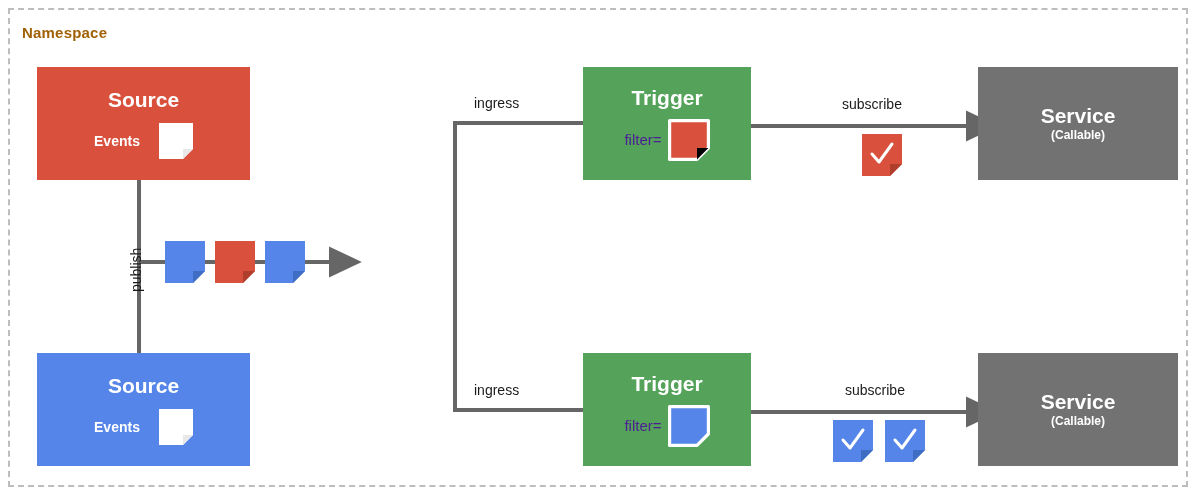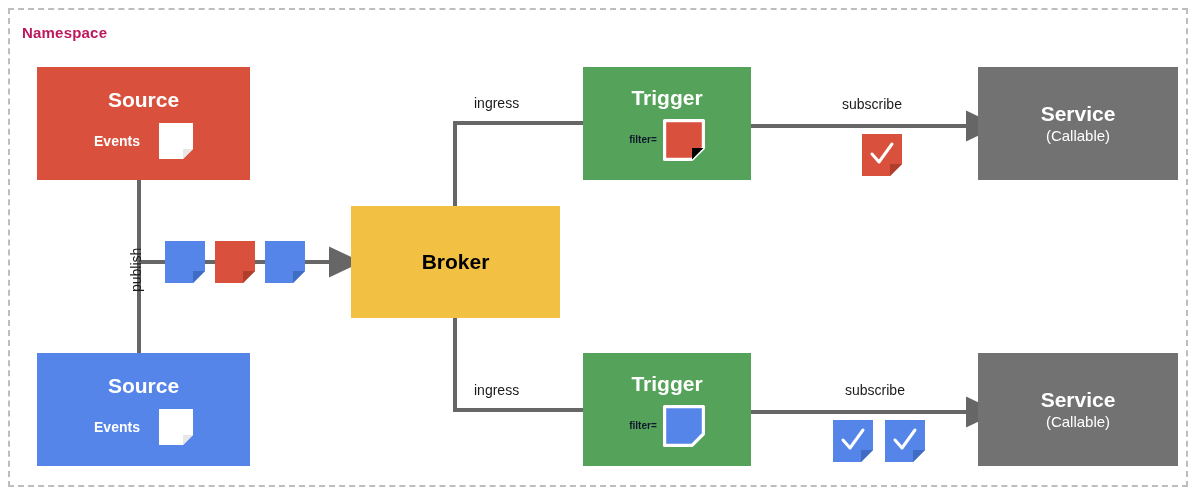--- a/index.html
+++ b/index.html
@@ -25,21 +25,21 @@
     height: 479px;
     border: 2px dashed #bdbdbd;
     box-sizing: border-box;
   }
   .ns-title {
     position: absolute;
     left: 22px;
     top: 24px;
     font-size: 15px;
     font-weight: bold;
-    color: #be185d;
+    color: #a16207;
     letter-spacing: 0.2px;
   }
   svg.wires {
     position: absolute;
     left: 0;
     top: 0;
     width: 1200px;
     height: 499px;
     pointer-events: none;
   }
@@ -52,46 +52,47 @@
     justify-content: center;
   }
   .node-title {
     font-size: 21px;
     font-weight: bold;
     color: #ffffff;
     line-height: 1.1;
   }
   .node-title.dark { color: #000000; }
   .node-sub {
-    font-size: 15px;
+    font-size: 12px;
     color: #ffffff;
     line-height: 1.2;
     margin-top: 1px;
+    font-weight: bold;
   }
   .src-row {
     display: flex;
     align-items: center;
     gap: 19px;
     margin-top: 11px;
   }
   .src-label {
     font-size: 14px;
     font-weight: bold;
     color: #ffffff;
   }
   .trg-row {
     display: flex;
     align-items: center;
     gap: 6px;
     margin-top: 9px;
   }
   .trg-label {
-    font-size: 10px;
-    font-weight: bold;
-    color: #0f172a;
+    font-size: 15px;
+    font-weight: normal;
+    color: #4c1d95;
   }
   
   .doc {
     position: relative;
     display: inline-block;
   }
   .doc svg { display: block; }
   .edge-label {
     position: absolute;
     font-size: 14px;
@@ -153,23 +154,20 @@
       <span class="src-label">Events</span>
       <span class="doc">
         <svg width="34" height="36" viewBox="0 0 34 36">
           <path d="M0,0 H34 V26 L24,36 H0 Z" fill="#ffffff"></path>
           <path d="M34,26 L24,36 L24,26 Z" fill="#e8e8e8"></path>
         </svg>
       </span>
     </div>
   </div>
 
-  <div class="node" style="left:351px; top:206px; width:209px; height:112px; background:#f2c043;">
-    <div class="node-title dark">Broker</div>
-  </div>
 
   <div class="node" style="left:583px; top:67px; width:168px; height:113px; background:#55a35a;">
     <div class="node-title">Trigger</div>
     <div class="trg-row">
       <span class="trg-label">filter=</span>
       <span class="doc">
         <svg width="42" height="42" viewBox="0 0 42 42">
           <path d="M1.6,1.6 H40.4 V29 L29,40.4 H1.6 Z" fill="#d9503c" stroke="#ffffff" stroke-width="3.2" stroke-linejoin="round"></path>
           <path d="M40.4,29 L29,40.4 L29,29 Z" fill="#b8miss"></path>
         </svg>

